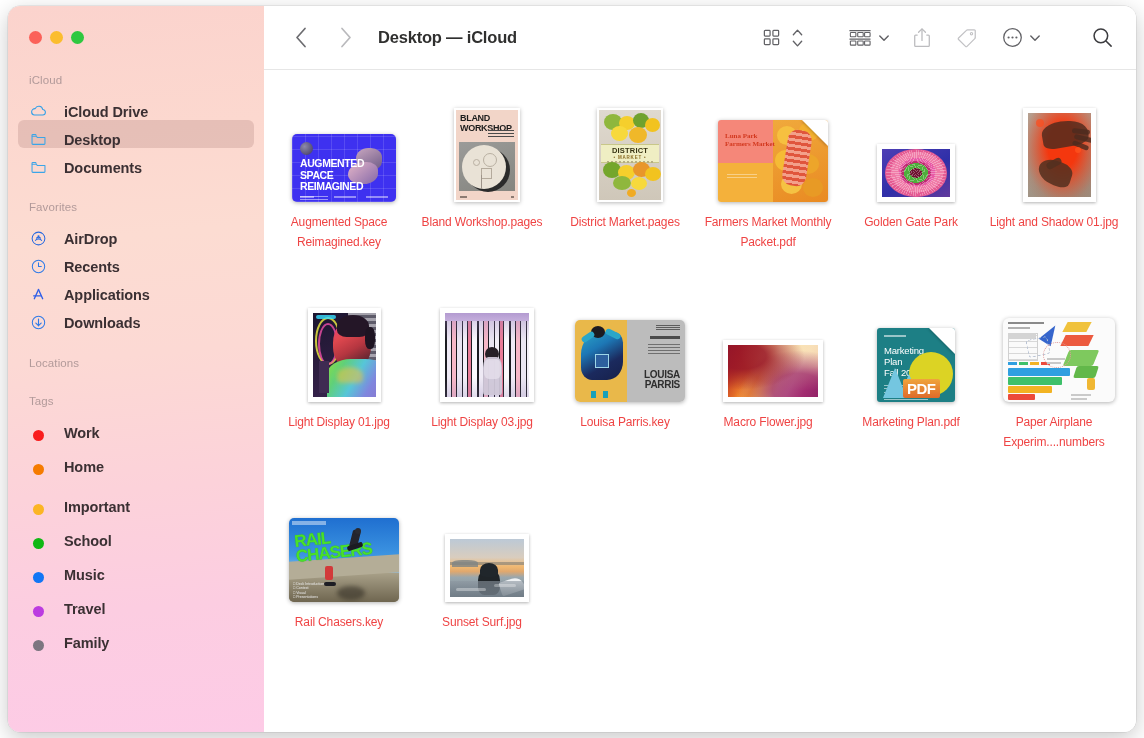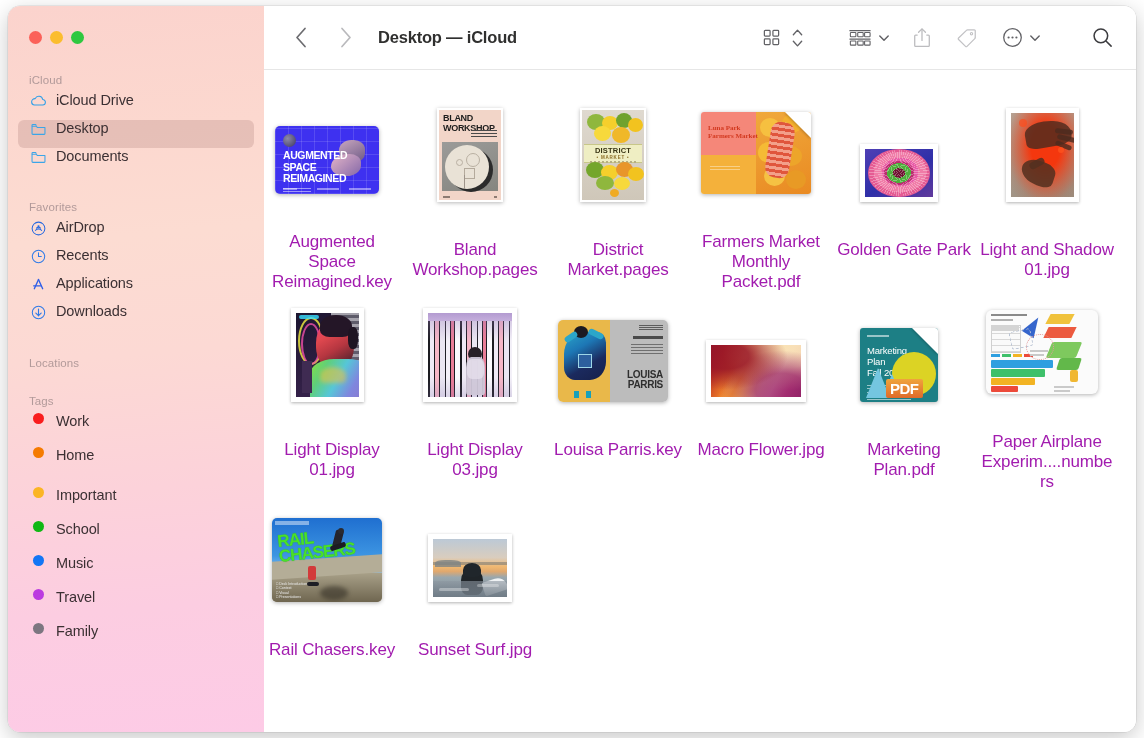--- a/index.html
+++ b/index.html
@@ -50,28 +50,29 @@
     color: #b29a9a;
     letter-spacing: 0.1px;
     padding: 0 0 0 21px;
     margin: 0;
     height: 16px;
     line-height: 16px;
   }
   .sb-list { list-style: none; margin: 0; padding: 0; }
   .sb-item {
     display: flex;
-    align-items: flex-start;
+    align-items: flex-end;
     height: 28px;
     margin: 0 10px 0 10px;
     padding-left: 11px;
     border-radius: 6px;
     box-sizing: border-box;
-    gap: 9px;
+    gap: 17px;
     cursor: default;
+    font-weight: bold;
   }
   .sb-item.selected { background: rgba(154,106,99,0.22); }
   .sb-icon {
     width: 18px; height: 18px;
     flex: 0 0 18px;
     display: flex; align-items: center; justify-content: center;
   }
   .sb-label {
     font-size: 14.5px;
     color: #3b3033;
@@ -130,36 +131,35 @@
     flex-wrap: wrap;
     align-content: flex-start;
     overflow: hidden;
     box-sizing: border-box;
   }
   .cell {
     width: 143px;
     height: 200px;
     display: flex;
     flex-direction: column;
-    align-items: flex-start;
+    align-items: flex-end;
     box-sizing: border-box;
     cursor: default;
-    gap: 28px;
   }
   .thumb-box {
     height: 110px;
     width: 126px;
     display: flex;
     align-items: flex-end;
     justify-content: center;
     margin-bottom: 10px;
   }
   .fname {
-    font-size: 17px;
-    color: #a21caf;
+    font-size: 12px;
+    color: #ef4444;
     text-align: center;
     line-height: 20px;
     letter-spacing: -0.15px;
     width: 136px;
     word-wrap: break-word;
   }
 
   
   .th { position: relative; box-sizing: border-box; overflow: hidden; }
   .th.photo {

